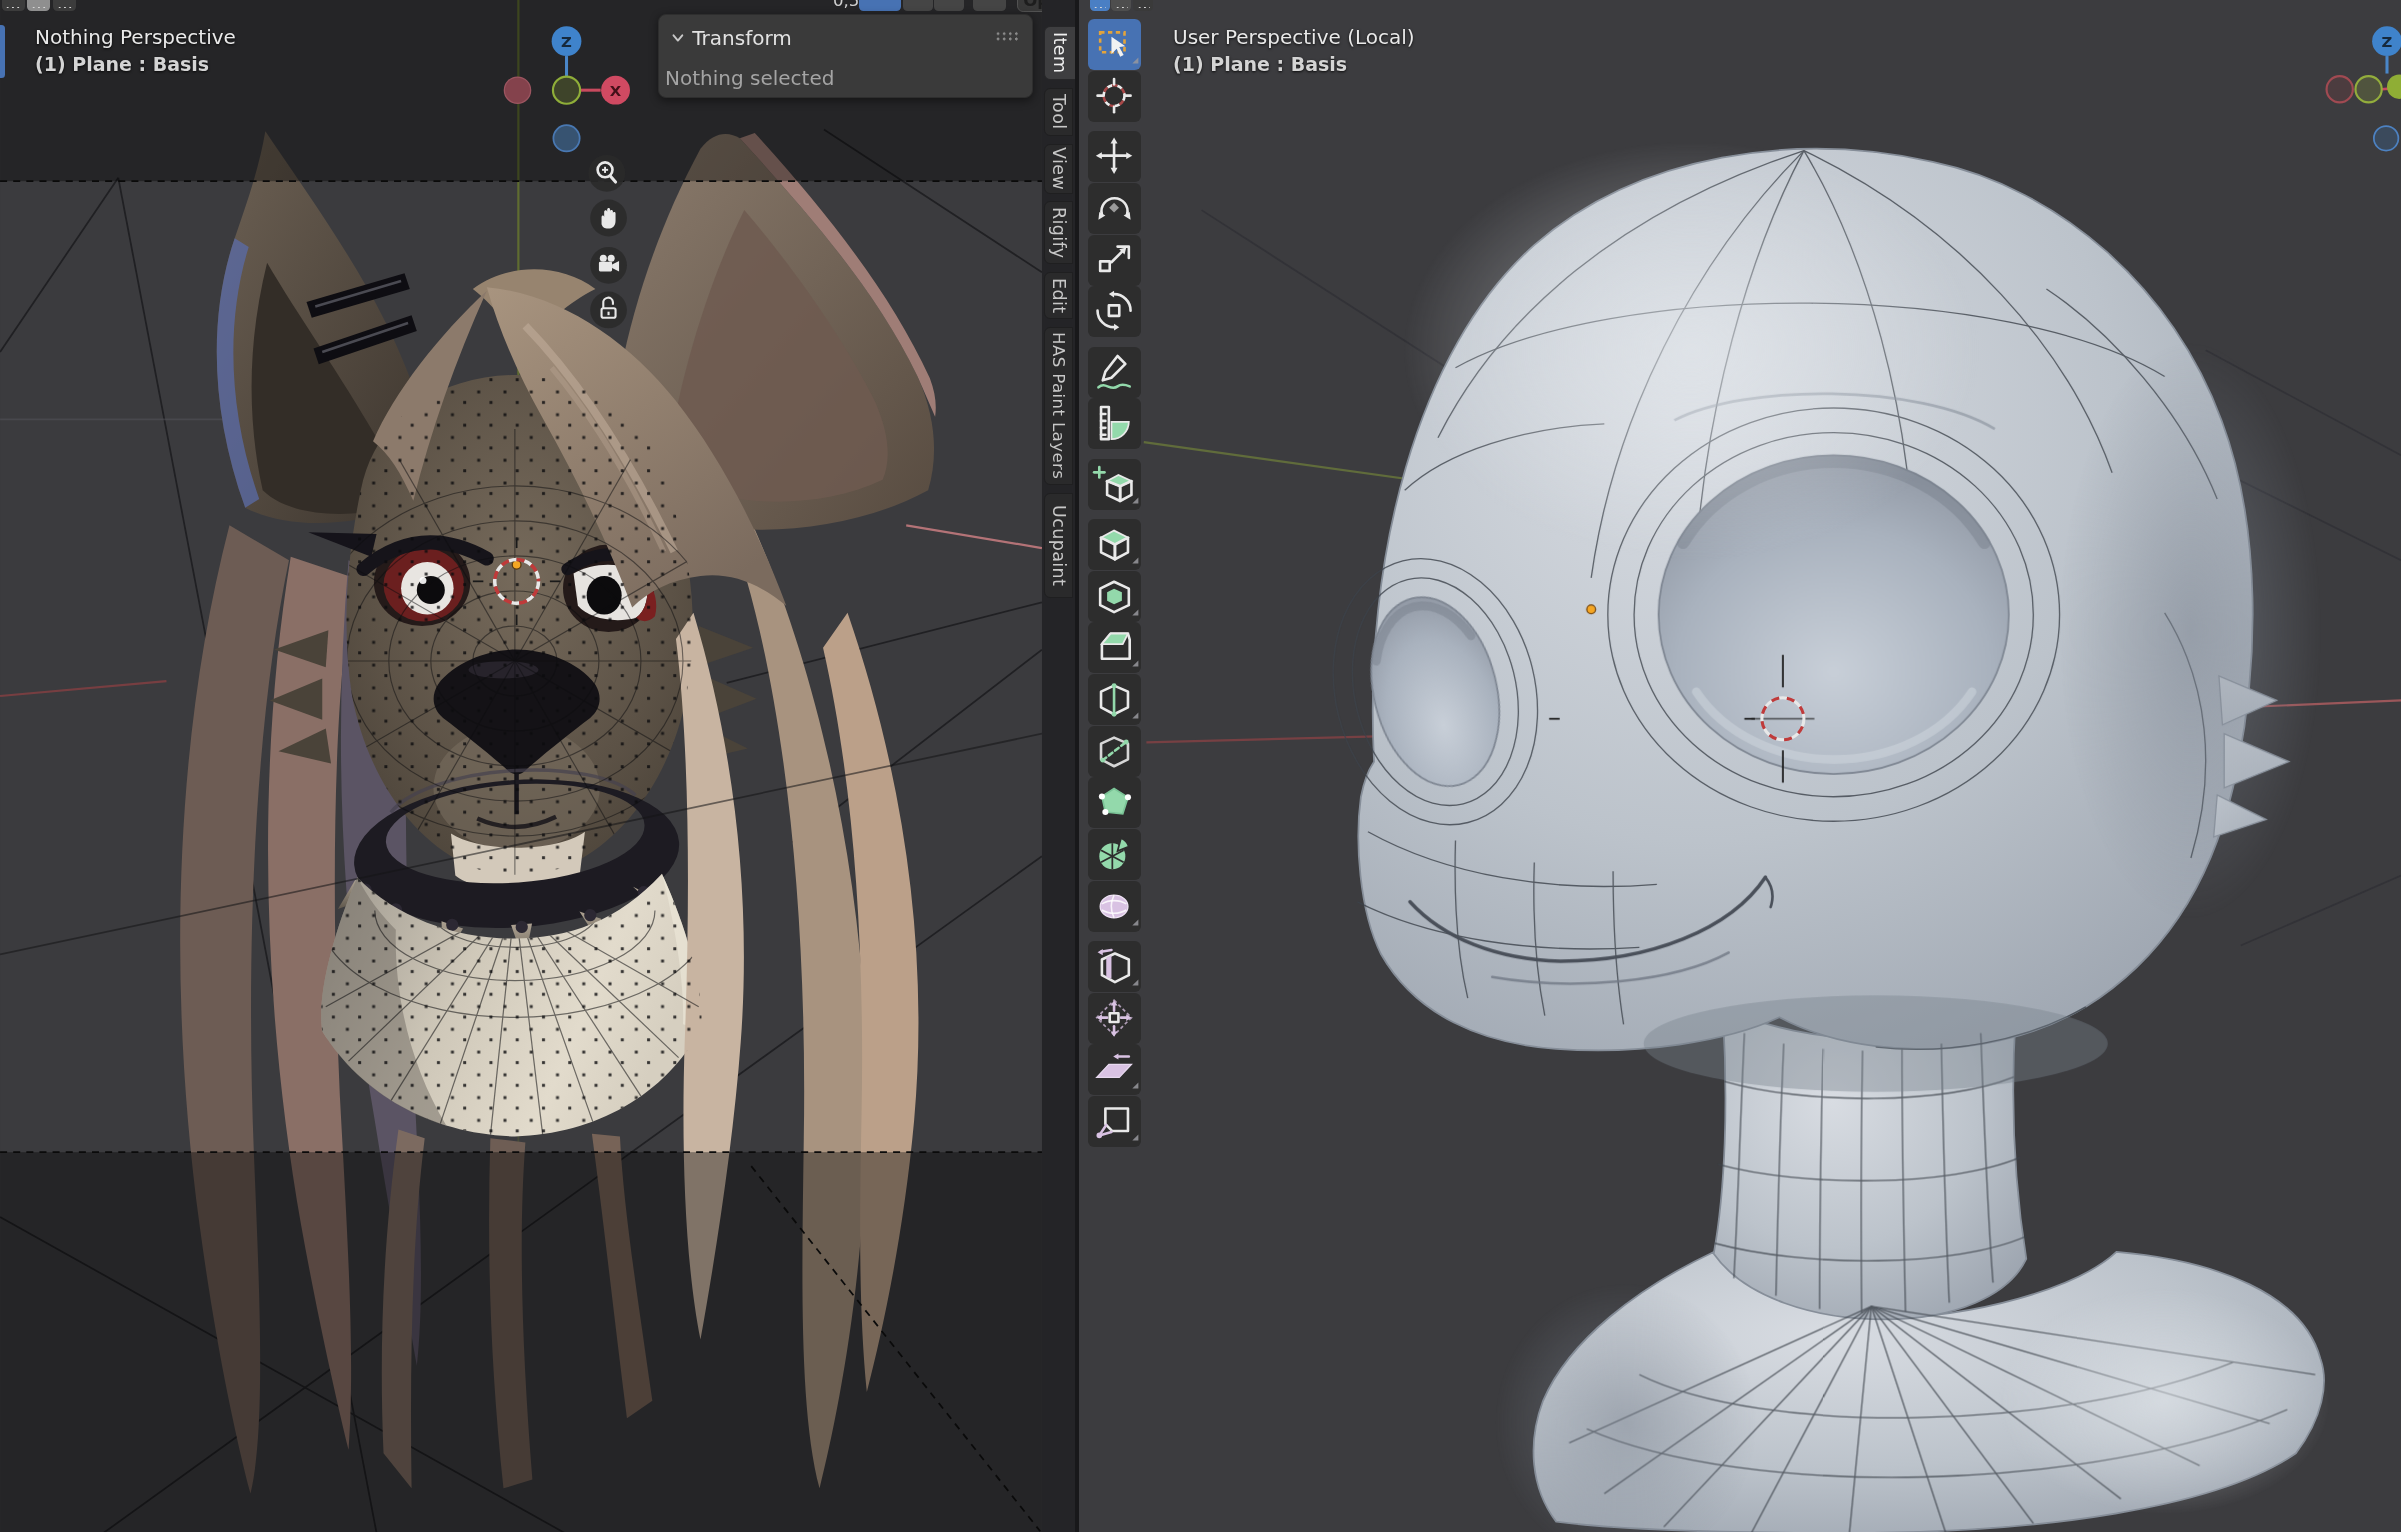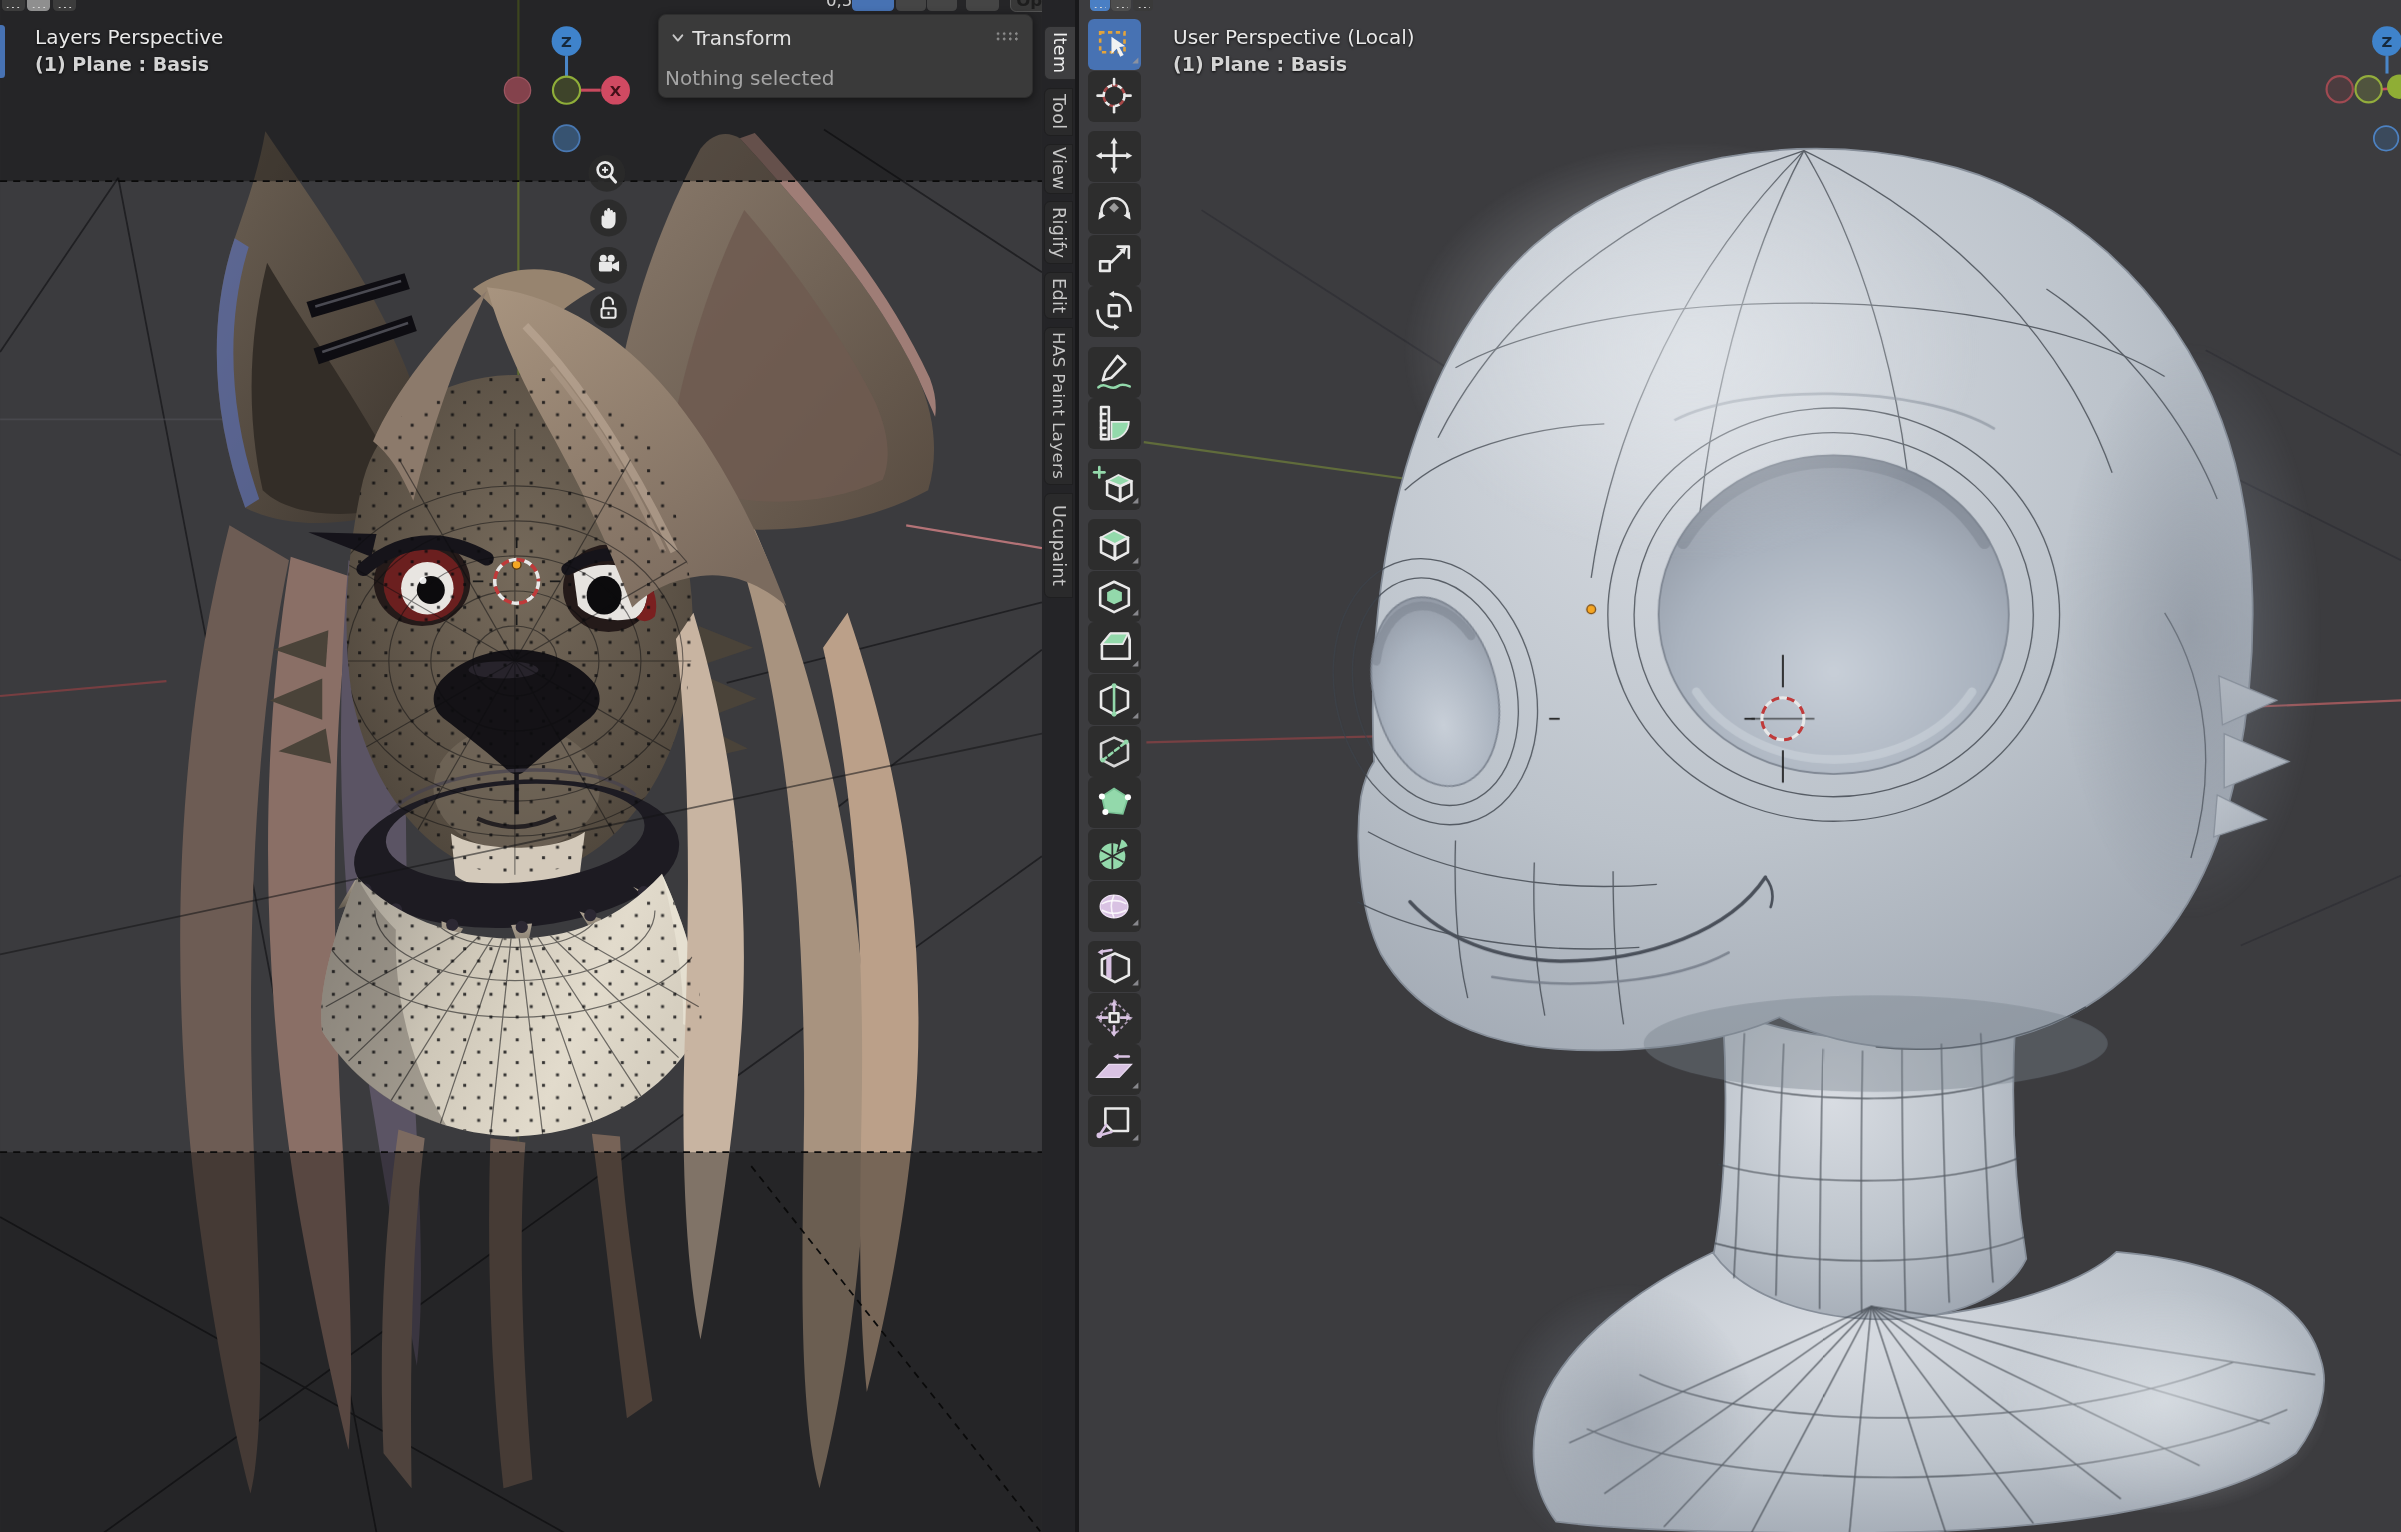--- a/index.html
+++ b/index.html
@@ -361,37 +361,37 @@
         <circle cx="695" cy="354" r="21" fill="#2a2a2a" fill-opacity="0.88"></circle>
         <g stroke="#e8e8e8" stroke-width="2.4" fill="none">
           <path d="M 689,352 L 689,346 A 5.5,5.5 0 0 1 700,345 L 700,348"></path>
           <rect x="687" y="352" width="16" height="11" rx="2"></rect>
           <line x1="695" y1="356" x2="695" y2="360"></line>
         </g>
       </g>
     </g>
   </svg>
 
-  <div class="vp-label" style="left:35px;top:24.5px">Layers Perspective</div>
+  <div class="vp-label" style="left:35px;top:24.5px">Nothing Perspective</div>
   <div class="vp-label sub" style="left:35px;top:53px">(1) Plane : Basis</div>
 
   <div class="frag" style="left:0;width:105px">
     <div class="modebtn" style="left:1.8px;width:23px">
           <div class="dots"></div>
         </div>
     <div class="modebtn lit" style="left:27px;width:23px">
           <div class="dots"></div>
         </div>
     <div class="modebtn" style="left:53px;width:23px">
           <div class="dots"></div>
         </div>
   </div>
 
   <div class="frag" style="left:788px;width:254px;overflow:visible;height:12.3px">
-    <div style="position:absolute;left:9px;top:0;width:254px;height:12.3px;overflow:hidden">
+    <div style="position:absolute;left:16px;top:0;width:254px;height:12.3px;overflow:hidden">
       <span class="fragval" style="left:29px">0,5</span>
       <div class="pill blue" style="left:55px;width:42px"></div>
       <div class="pill" style="left:99px;width:30px"></div>
       <div class="pill" style="left:130px;width:30px"></div>
       <div class="pill" style="left:169px;width:33px"></div>
       <div class="optbtn" style="left:213px;width:85px">Options</div>
     </div>
   </div>
 
   <div class="abs" style="left:0;top:24.5px;width:5.3px;height:53px;background:#4772b3;border-radius:0 3.5px 3.5px 0"></div>

